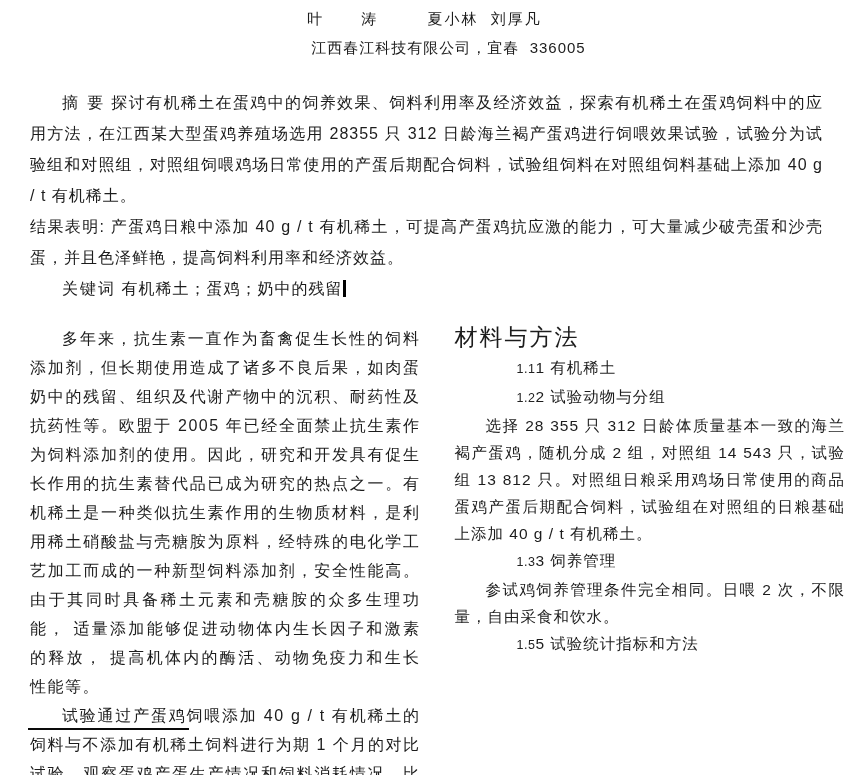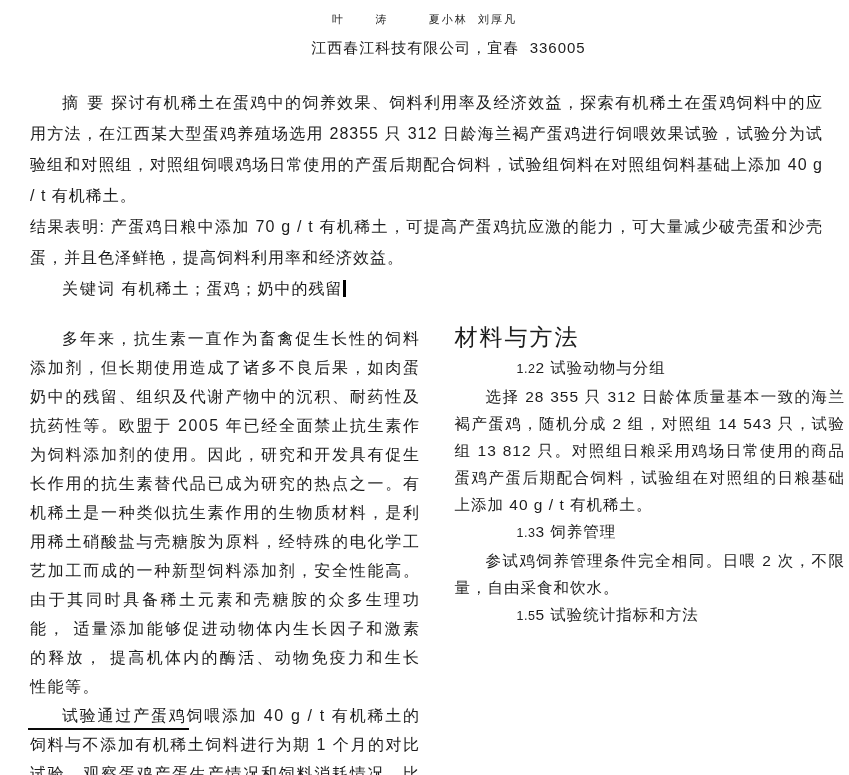--- a/index.html
+++ b/index.html
@@ -8,21 +8,21 @@
     width: 849px;
     height: 775px;
     background: #ffffff;
     color: #1c1c1c;
     font-family: "Liberation Sans", "DejaVu Sans", sans-serif;
     overflow: hidden;
     box-sizing: border-box;
   }
   .header { text-align: center; padding-top: 6px; }
   .authors {
-    font-size: 11px;
+    font-size: 15px;
     line-height: 26px;
     white-space: pre-wrap;
     letter-spacing: 2px;
   }
   .affiliation {
     font-size: 15px;
     line-height: 26px;
     margin-top: 3px;
     white-space: pre-wrap;
     letter-spacing: 1px;
@@ -99,34 +99,35 @@
 
 <div class="page">
 
   <div class="header">
     <div class="authors">叶      涛        夏小林  刘厚凡</div>
     <div class="affiliation">江西春江科技有限公司，宜春  336005</div>
   </div>
 
   <div class="abstract">
     <p class="p-indent"><span class="abstract-label">摘  要</span><span>  探讨有机稀土在蛋鸡中的饲养效果、饲料利用率及经济效益，探索有机稀土在蛋鸡饲料中的应用方法，在江西某大型蛋鸡养殖场选用 28355 只 312 日龄海兰褐产蛋鸡进行饲喂效果试验，试验分为试验组和对照组，对照组饲喂鸡场日常使用的产蛋后期配合饲料，试验组饲料在对照组饲料基础上添加 40 g / t 有机稀土。</span></p>
-    <p><span>结果表明:</span><span> 产蛋鸡日粮中添加 70  g / t 有机稀土，可提高产蛋鸡抗应激的能力，可大量减少破壳蛋和沙壳蛋，并且色泽鲜艳，提高饲料利用率和经济效益。</span></p>
+    <p><span>结果表明:</span><span> 产蛋鸡日粮中添加 40  g / t 有机稀土，可提高产蛋鸡抗应激的能力，可大量减少破壳蛋和沙壳蛋，并且色泽鲜艳，提高饲料利用率和经济效益。</span></p>
     <p class="keywords-line"><span class="keywords-label">关键词</span><span> 有机稀土；蛋鸡；奶中的残留</span><span class="text-cursor"></span></p>
   </div>
 
   <div class="columns">
 
     <div class="col col-left">
       <p>多年来，抗生素一直作为畜禽促生长性的饲料 添加剂，但长期使用造成了诸多不良后果，如肉蛋 奶中的残留、组织及代谢产物中的沉积、耐药性及 抗药性等。欧盟于 2005 年已经全面禁止抗生素作为饲料添加剂的使用。因此，研究和开发具有促生 长作用的抗生素替代品已成为研究的热点之一。有 机稀土是一种类似抗生素作用的生物质材料，是利 用稀土硝酸盐与壳糖胺为原料，经特殊的电化学工 艺加工而成的一种新型饲料添加剂，安全性能高。由于其同时具备稀土元素和壳糖胺的众多生理功能， 适量添加能够促进动物体内生长因子和激素的释放， 提高机体内的酶活、动物免疫力和生长性能等。</p>
       <p>试验通过产蛋鸡饲喂添加 40 g / t 有机稀土的饲料与不添加有机稀土饲料进行为期 1 个月的对比试验，观察蛋鸡产蛋生产情况和饲料消耗情况，比较分析其经济效益，为有机稀土在蛋鸡饲养中的合理应用提供参考。</p>
     </div>
 
     <div class="col col-right">
       <h2 class="section-heading">材料与方法</h2>
 
+      <p class="item-heading"><span class="item-num">1.1</span><span>1 有机稀土</span></p>
 
       <p class="item-heading"><span class="item-num">1.2</span><span>2 试验动物与分组</span></p>
       <p>选择 28 355 只 312 日龄体质量基本一致的海兰褐产蛋鸡，随机分成 2 组，对照组 14 543 只，试验组 13 812 只。对照组日粮采用鸡场日常使用的商品蛋鸡产蛋后期配合饲料，试验组在对照组的日粮基础上添加 40 g / t 有机稀土。</p>
 
       <p class="item-heading"><span class="item-num">1.3</span><span>3  饲养管理</span></p>
       <p>参试鸡饲养管理条件完全相同。日喂 2 次，不限量，自由采食和饮水。</p>
 
 
       <p class="item-heading"><span class="item-num">1.5</span><span>5 试验统计指标和方法</span></p>
 

